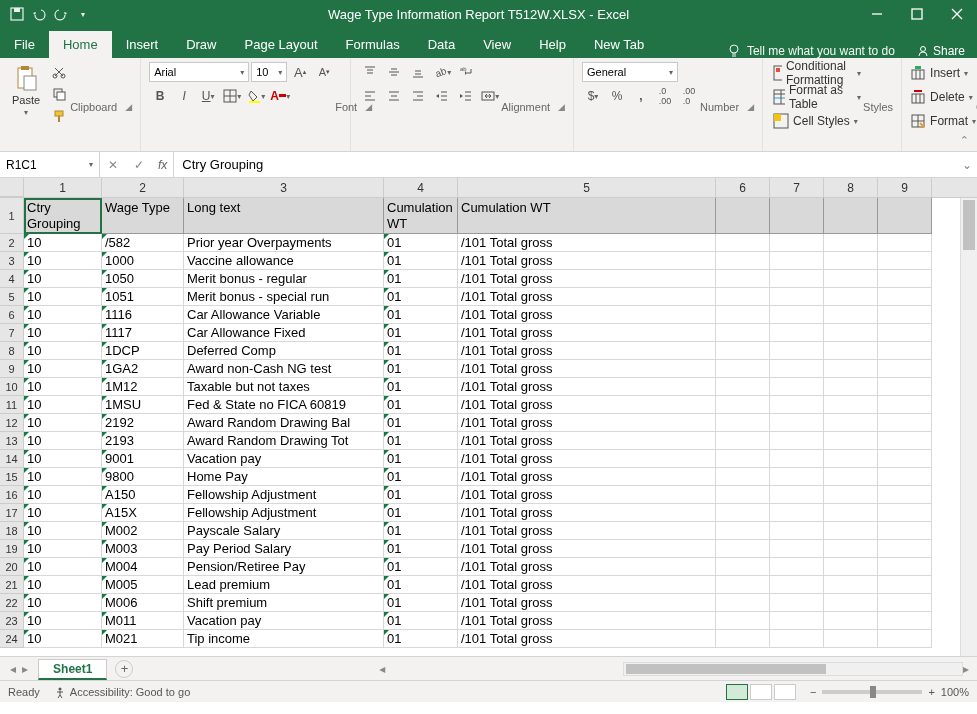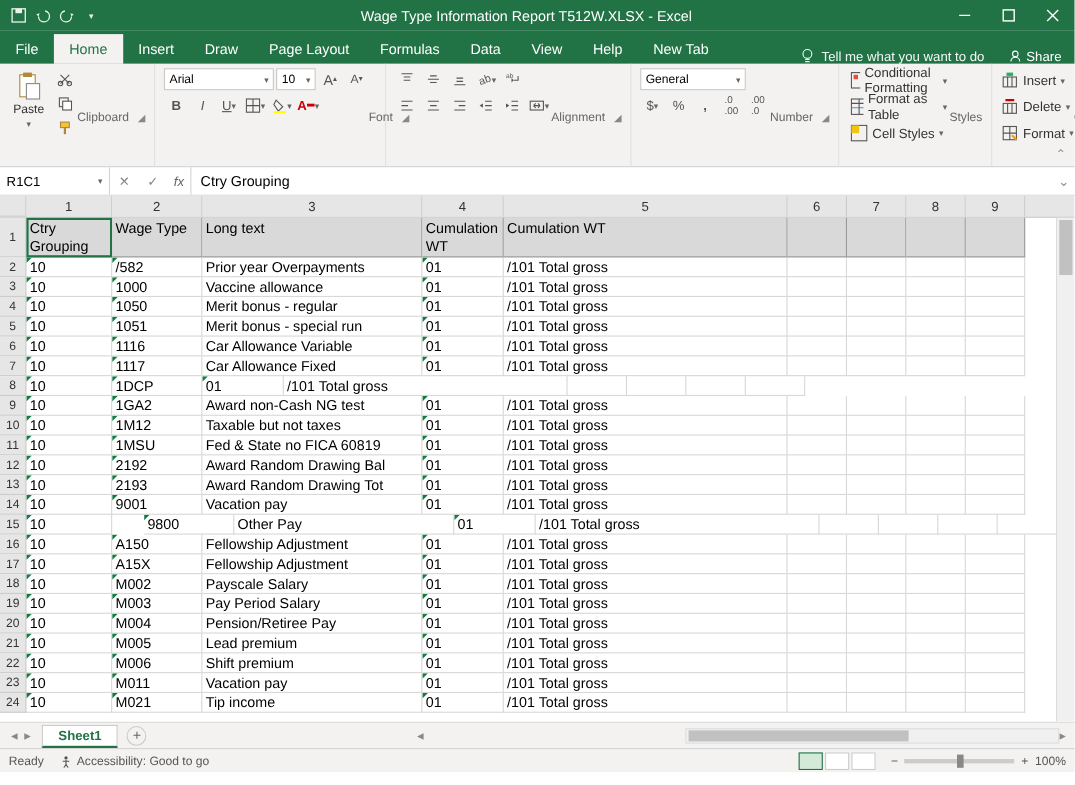--- a/index.html
+++ b/index.html
@@ -610,20 +610,21 @@
           <div class="cell" style="width: 258px;">/101 Total gross</div>
           <div class="cell" style="width: 54px;"></div>
           <div class="cell" style="width: 54px;"></div>
           <div class="cell" style="width: 54px;"></div>
           <div class="cell" style="width: 54px;"></div>
         </div>
         <div class="gr">
           <div class="rh">8</div>
           <div class="cell texttri" style="width: 78px;">10</div>
           <div class="cell texttri" style="width: 82px;">1DCP</div>
+          <div class="cell" style="width: 200px;">Deferred Comp</div>
           <div class="cell texttri" style="width: 74px;">01</div>
           <div class="cell" style="width: 258px;">/101 Total gross</div>
           <div class="cell" style="width: 54px;"></div>
           <div class="cell" style="width: 54px;"></div>
           <div class="cell" style="width: 54px;"></div>
           <div class="cell" style="width: 54px;"></div>
         </div>
         <div class="gr">
           <div class="rh">9</div>
           <div class="cell texttri" style="width: 78px;">10</div>
@@ -692,22 +693,22 @@
           <div class="cell texttri" style="width: 74px;">01</div>
           <div class="cell" style="width: 258px;">/101 Total gross</div>
           <div class="cell" style="width: 54px;"></div>
           <div class="cell" style="width: 54px;"></div>
           <div class="cell" style="width: 54px;"></div>
           <div class="cell" style="width: 54px;"></div>
         </div>
         <div class="gr">
           <div class="rh">15</div>
           <div class="cell texttri" style="width: 78px;">10</div>
-          <div class="cell texttri" style="width: 82px; margin-left: 29px;">9800</div>
-          <div class="cell" style="width: 200px;">Other Pay</div>
+          <div class="cell texttri" style="width: 82px;">9800</div>
+          <div class="cell" style="width: 200px;">Home Pay</div>
           <div class="cell texttri" style="width: 74px;">01</div>
           <div class="cell" style="width: 258px;">/101 Total gross</div>
           <div class="cell" style="width: 54px;"></div>
           <div class="cell" style="width: 54px;"></div>
           <div class="cell" style="width: 54px;"></div>
           <div class="cell" style="width: 54px;"></div>
         </div>
         <div class="gr">
           <div class="rh">16</div>
           <div class="cell texttri" style="width: 78px;">10</div>

